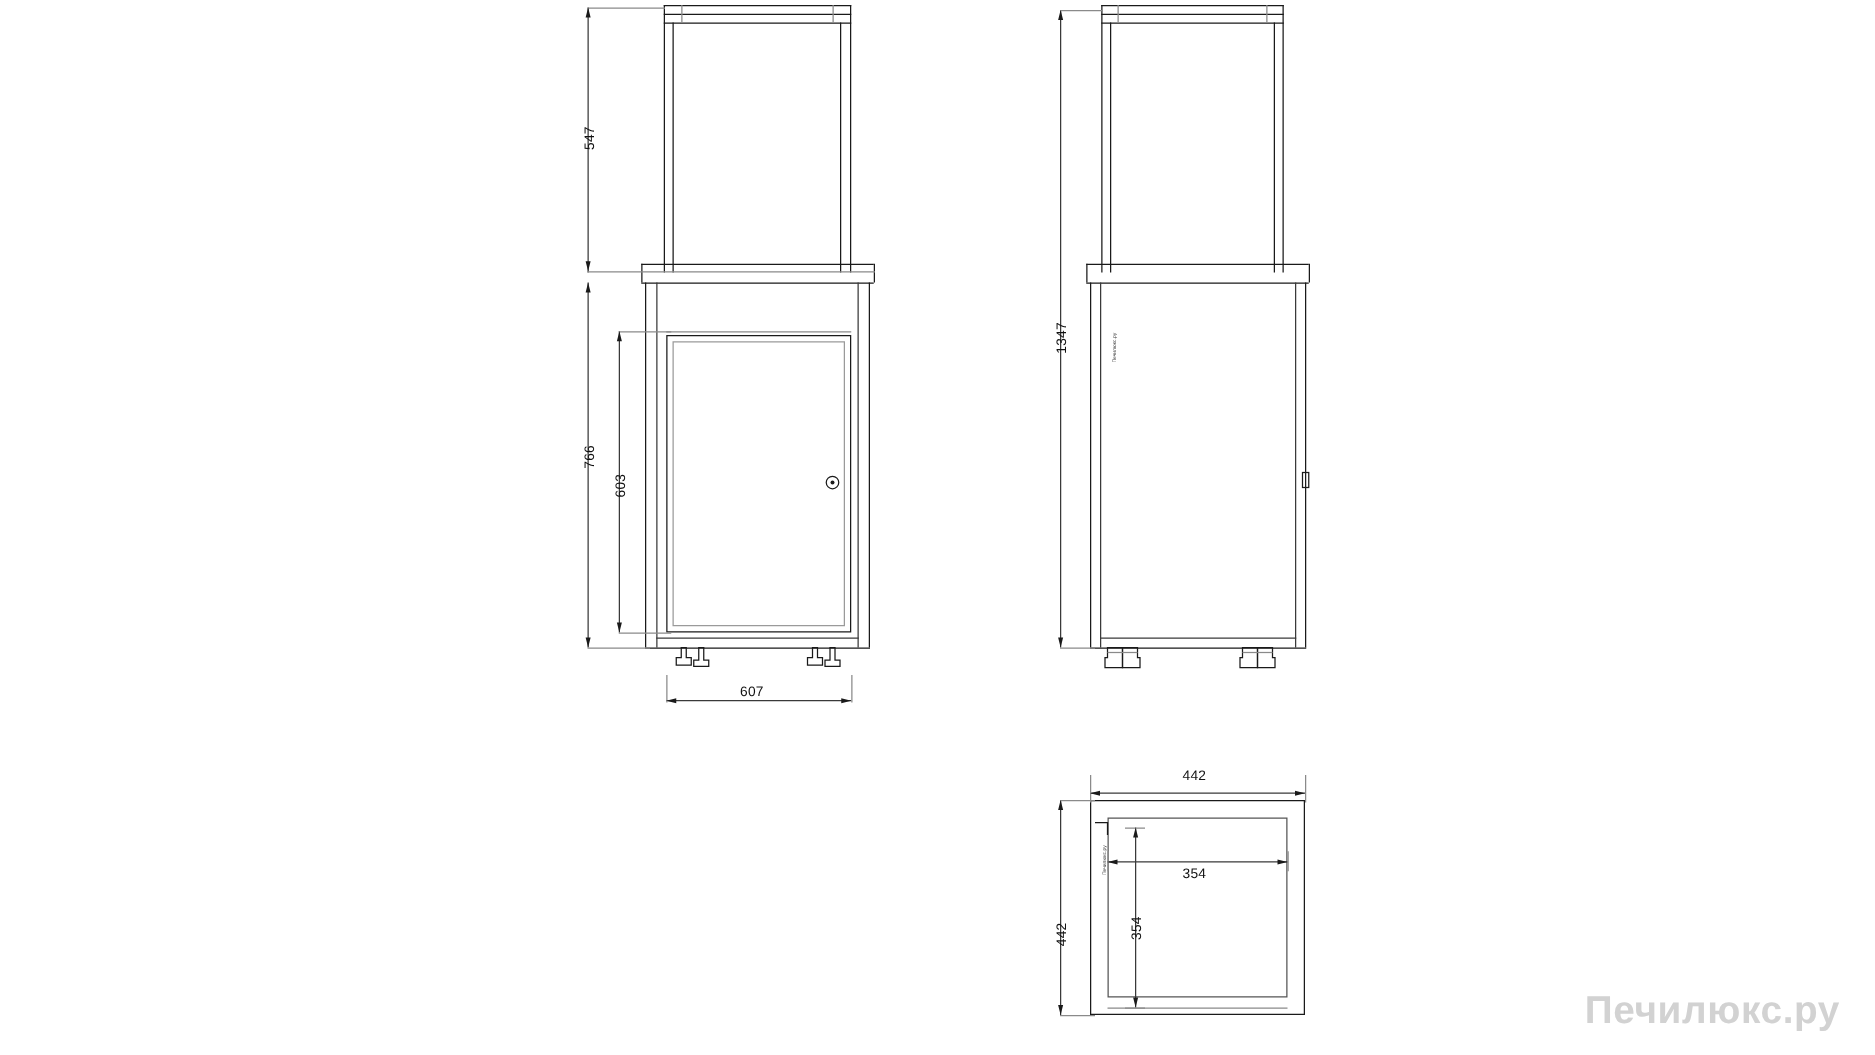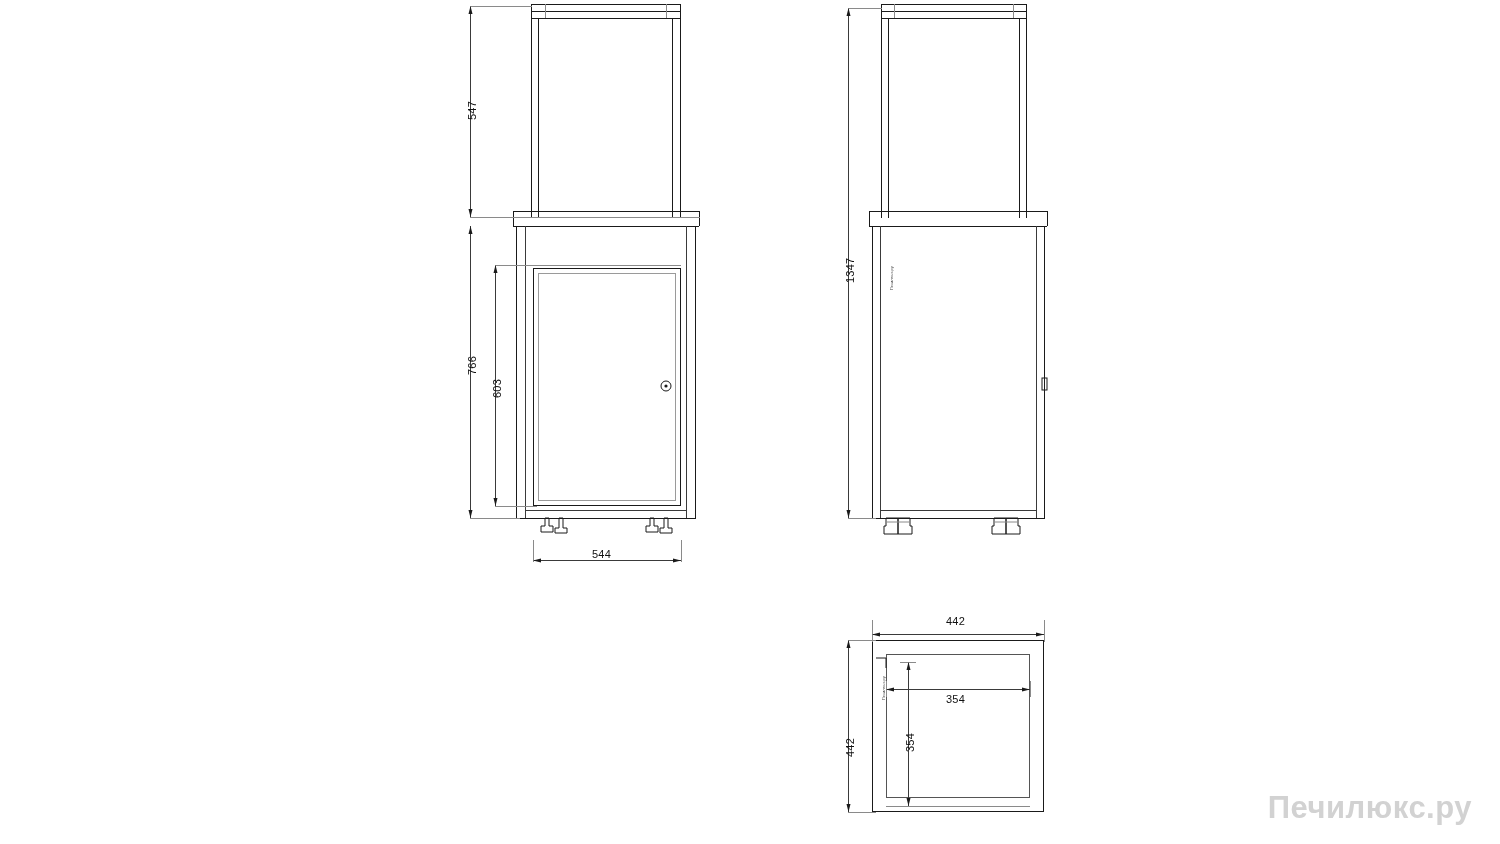--- a/index.html
+++ b/index.html
@@ -140,21 +140,21 @@
     </svg>
     <div class="dimtxt vert" style="left:491px;top:398px;">603</div>
 
     <div class="ln h thin" style="left:533px;top:560px;width:148px;"></div>
     <div class="ln v lite" style="left:533px;top:540px;height:22px;"></div>
     <div class="ln v lite" style="left:681px;top:540px;height:22px;"></div>
     <svg style="left:527px;top:556px;width:162px;height:10px;">
       <path d="M6 4.5 L14 2.5 L14 6.5 Z" fill="#1a1a1a"></path>
       <path d="M154 4.5 L146 2.5 L146 6.5 Z" fill="#1a1a1a"></path>
     </svg>
-    <div class="dimtxt" style="left:592px;top:548px;">544</div>
+    <div class="dimtxt" style="left:592px;top:548px;">607</div>
   </div>
 
   <div class="view" style="left:0;top:0;width:1200px;height:600px;">
 
     <div class="ln v" style="left:881px;top:4px;height:214px;"></div>
     <div class="ln v" style="left:888px;top:18px;height:200px;"></div>
     <div class="ln v" style="left:1019px;top:18px;height:200px;"></div>
     <div class="ln v" style="left:1026px;top:4px;height:214px;"></div>
     <div class="ln h" style="left:881px;top:4px;width:146px;"></div>
     <div class="ln h" style="left:881px;top:11px;width:146px;"></div>

